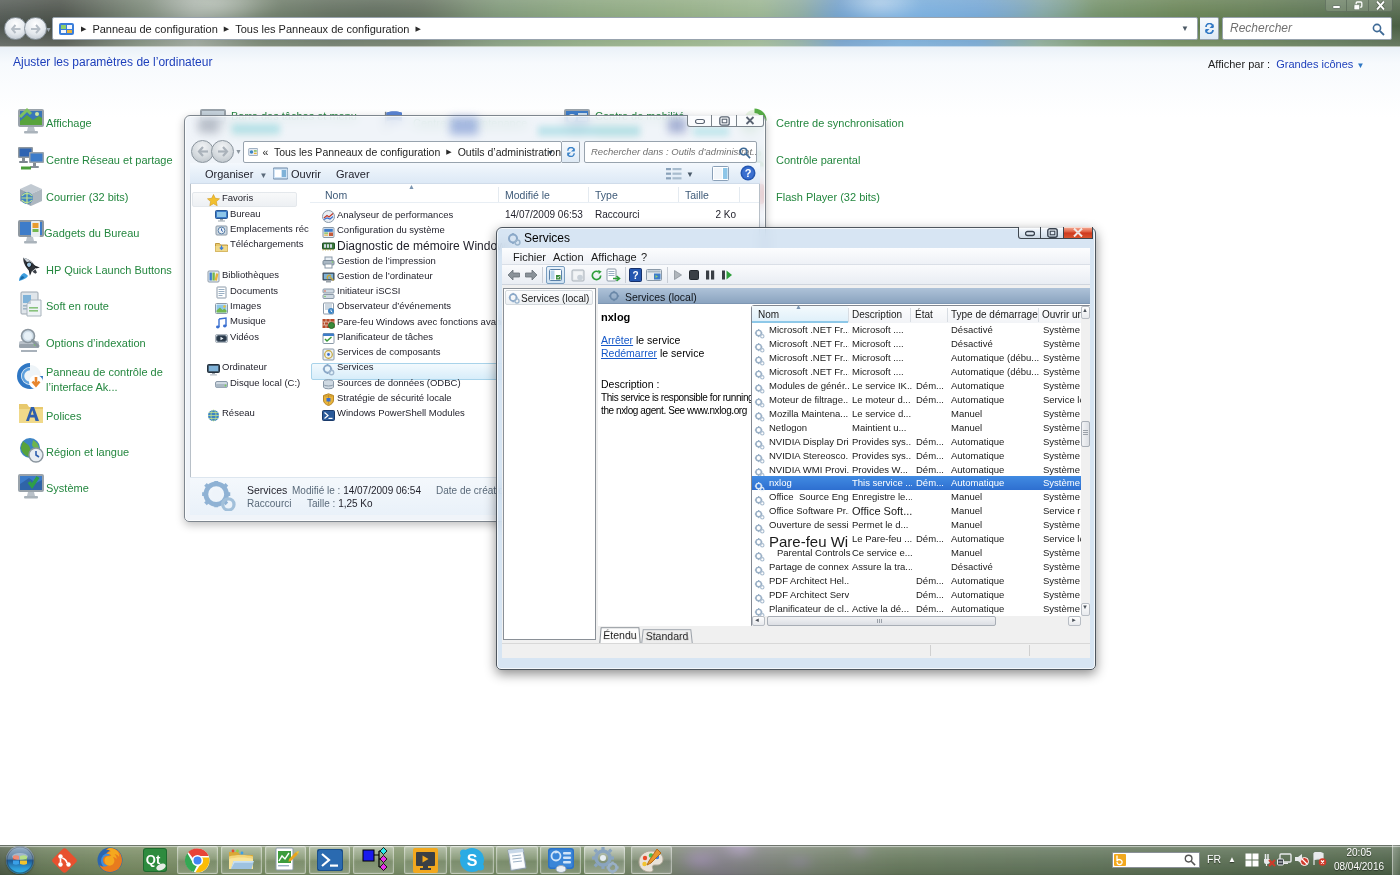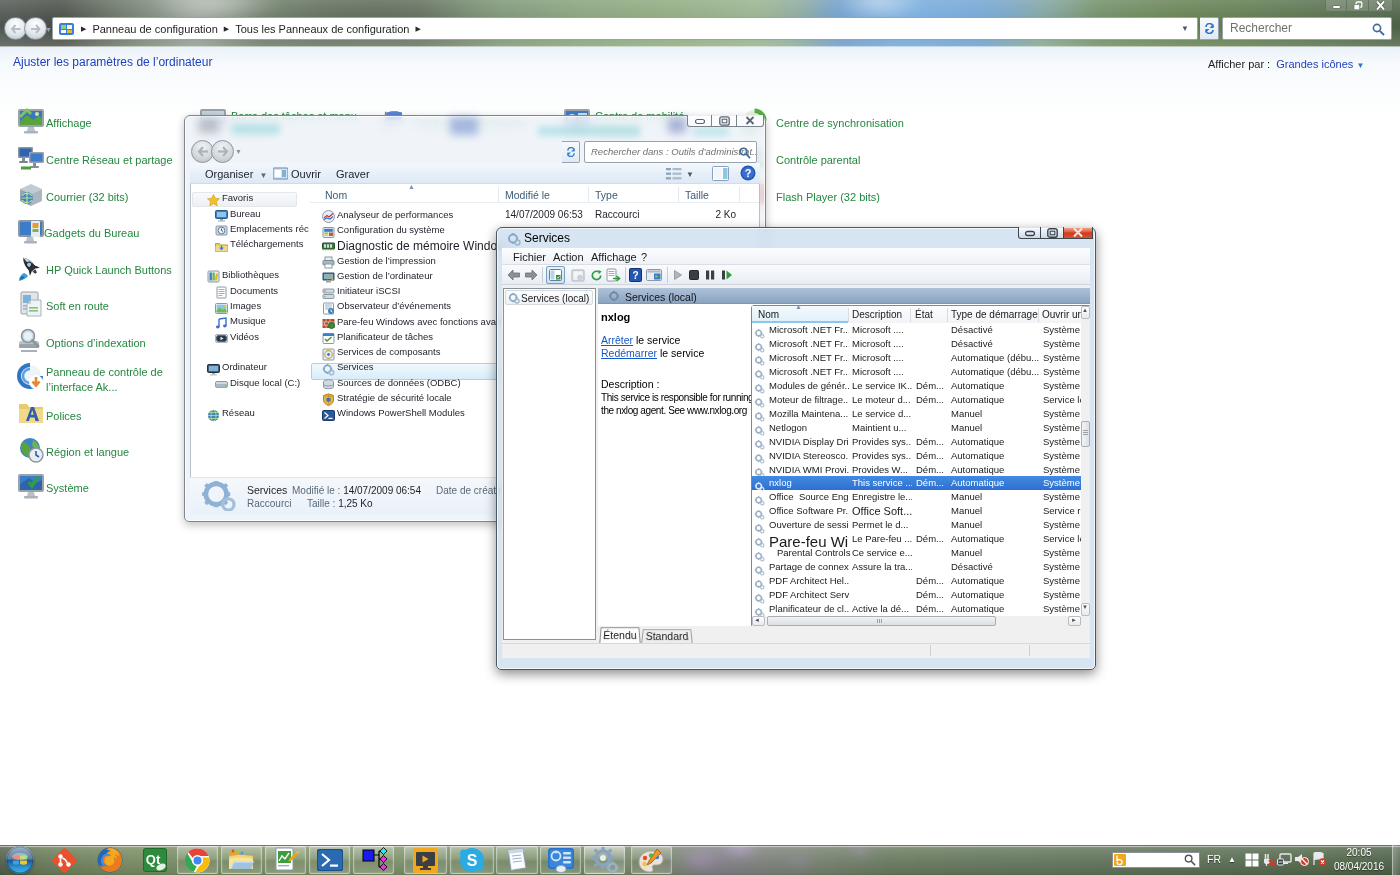--- a/index.html
+++ b/index.html
@@ -21,21 +21,21 @@
 radial-gradient(22px 10px at 800px 24px,rgba(140,120,165,.7),rgba(140,120,165,0) 75%),
 radial-gradient(18px 9px at 860px 14px,rgba(150,125,175,.6),rgba(150,125,175,0) 75%),
 radial-gradient(60px 20px at 400px 10px,rgba(130,150,100,.5),rgba(130,150,100,0) 75%),
 linear-gradient(90deg,#414e38 0px,#5c6f4a 40px,#6d8054 120px,#72875a 240px,#75895f 360px,#70855c 480px,#687f55 580px,#707d64 660px,#7a7580 720px,#6e7867 800px,#5b6e4f 900px,#55694e 1050px,#4d6245 1200px,#445a3b 1320px,#3e5338 1400px)}
 
 #topglass{position:absolute;left:0;top:0;width:1400px;height:47px;
 background:linear-gradient(180deg,rgba(255,255,255,.30),rgba(248,250,251,.22) 30%,rgba(240,244,246,.16) 55%,rgba(255,255,255,.30));
 -webkit-backdrop-filter:blur(6px);backdrop-filter:blur(6px);box-shadow:inset 0 -1px 0 rgba(255,255,255,.5)}
 .capbtn{height:12px;background:linear-gradient(180deg,rgba(255,255,255,.85),rgba(240,244,248,.55) 45%,rgba(200,210,220,.6));border:1px solid rgba(90,100,110,.8);border-top:none;display:flex;align-items:center;justify-content:center;position:absolute;top:0}
 #abar{position:absolute;left:52px;top:17px;width:1146px;height:23px;background:#fff;border:1px solid #98a3ae;border-radius:2px;display:flex;align-items:center}
-#searchbar{position:absolute;left:1222px;top:17px;width:170px;height:23px;background:#fff;border:1px solid #98a3ae;border-radius:2px;color:#707070;font-size:12px;line-height:21px;padding-left:7px}
+#searchbar{position:absolute;left:1222px;top:17px;width:170px;height:23px;background:#fff;border:1px solid #98a3ae;border-radius:2px;color:#707070;font-style:italic;font-size:12px;line-height:21px;padding-left:7px}
 .navcirc{position:absolute;width:23px;height:23px;border-radius:50%;background:radial-gradient(circle at 50% 30%,#ffffff,#e2e7ec 55%,#c2cad2 85%);border:1px solid #8a949d}
 .bc-sep{color:#2a2a2a;font-size:7px;padding:0 6px}
 
 #cpbody{position:absolute;left:0;top:47px;width:1400px;height:798px;background:linear-gradient(180deg,#eaf1f8 0,#f7fafd 16px,#ffffff 70px)}
 #cphead{position:absolute;left:13px;top:8px;color:#1d3fbb;font-size:12px}
 #viewby{position:absolute;left:1208px;top:11px;font-size:11px;color:#1e1e1e}
 .cpt{position:absolute;font-size:11px;color:#24873f;white-space:nowrap;line-height:15px}
 
 .glass{position:absolute;background:rgba(236,241,247,.78);-webkit-backdrop-filter:blur(6px);backdrop-filter:blur(6px)}
 
@@ -300,20 +300,32 @@
     <div class="navcirc" style="left:27px;top:25px;background:radial-gradient(circle at 50% 30%,#f2f4f6,#d5dade 55%,#bfc6cc 85%)"></div>
     <svg class="abs" style="left:13px;top:31px" width="12" height="11">
         <path d="M6 1 L2 5.5 L6 10" stroke="#aab2ba" stroke-width="2.2" fill="none"></path>
         <path d="M2 5.5 L11 5.5" stroke="#aab2ba" stroke-width="2.2"></path>
       </svg>
     <svg class="abs" style="left:33px;top:31px" width="12" height="11">
         <path d="M6 1 L10 5.5 L6 10" stroke="#aab2ba" stroke-width="2.2" fill="none"></path>
         <path d="M1 5.5 L10 5.5" stroke="#aab2ba" stroke-width="2.2"></path>
       </svg>
     <span class="abs" style="left:51px;top:33px;color:#8a949d;font-size:7px">▼</span>
+    <div class="abs" style="left:59px;top:26px;width:319px;height:22px;background:#fff;border:1px solid #98a3ae;border-radius:2px;display:flex;align-items:center;overflow:hidden;white-space:nowrap">
+      <svg style="margin-left:4px" width="15" height="14" viewBox="0 0 15 14">
+          <rect x="1" y="2" width="13" height="10" rx="1" fill="#e8eef4" stroke="#7a90a8"></rect>
+          <circle cx="5" cy="7" r="2.5" fill="#3d84c4"></circle>
+          <rect x="8.5" y="4.5" width="4" height="2" fill="#74b84e"></rect>
+          <rect x="8.5" y="8" width="4" height="2" fill="#e8b43a"></rect>
+        </svg>
+      <span style="font-size:10.5px;color:#1e1e1e;margin-left:4px;white-space:nowrap">«&nbsp; Tous les Panneaux de configuration</span>
+      <span class="bc-sep">▶</span>
+        <span style="font-size:10.5px;color:#1e1e1e;white-space:nowrap">Outils d’administration</span>
+      <span style="position:absolute;left:303px;top:7px;color:#2c3e50;font-size:7px">▼</span>
+    </div>
     <div class="abs" style="left:378px;top:26px;width:18px;height:22px;background:linear-gradient(180deg,#f7fafd,#dfeaf5);border:1px solid #98a3ae;border-left:none;border-radius:0 2px 2px 0;display:flex;align-items:center;justify-content:center">
       <svg width="10" height="10" viewBox="0 0 11 11">
           <path d="M2 4 A3.5 3.5 0 0 1 9 4" stroke="#3a82c8" stroke-width="1.5" fill="none"></path>
           <path d="M9.5 1 L9.5 5 L5.5 5 Z" fill="#3a82c8"></path>
           <path d="M9 7 A3.5 3.5 0 0 1 2 7" stroke="#3a82c8" stroke-width="1.5" fill="none"></path>
           <path d="M1.5 10 L1.5 6 L5.5 6 Z" fill="#3a82c8"></path>
         </svg>
     </div>
     <div class="abs" style="left:400px;top:26px;width:173px;height:22px;background:#fff;border:1px solid #98a3ae;border-radius:2px;color:#707070;font-style:italic;font-size:9.5px;line-height:20px;padding-left:6px;padding-right:18px;white-space:nowrap;overflow:hidden">Rechercher dans : Outils d’administrat...
       <svg style="position:absolute;right:5px;top:5px" width="12" height="12" viewBox="0 0 13 13">

